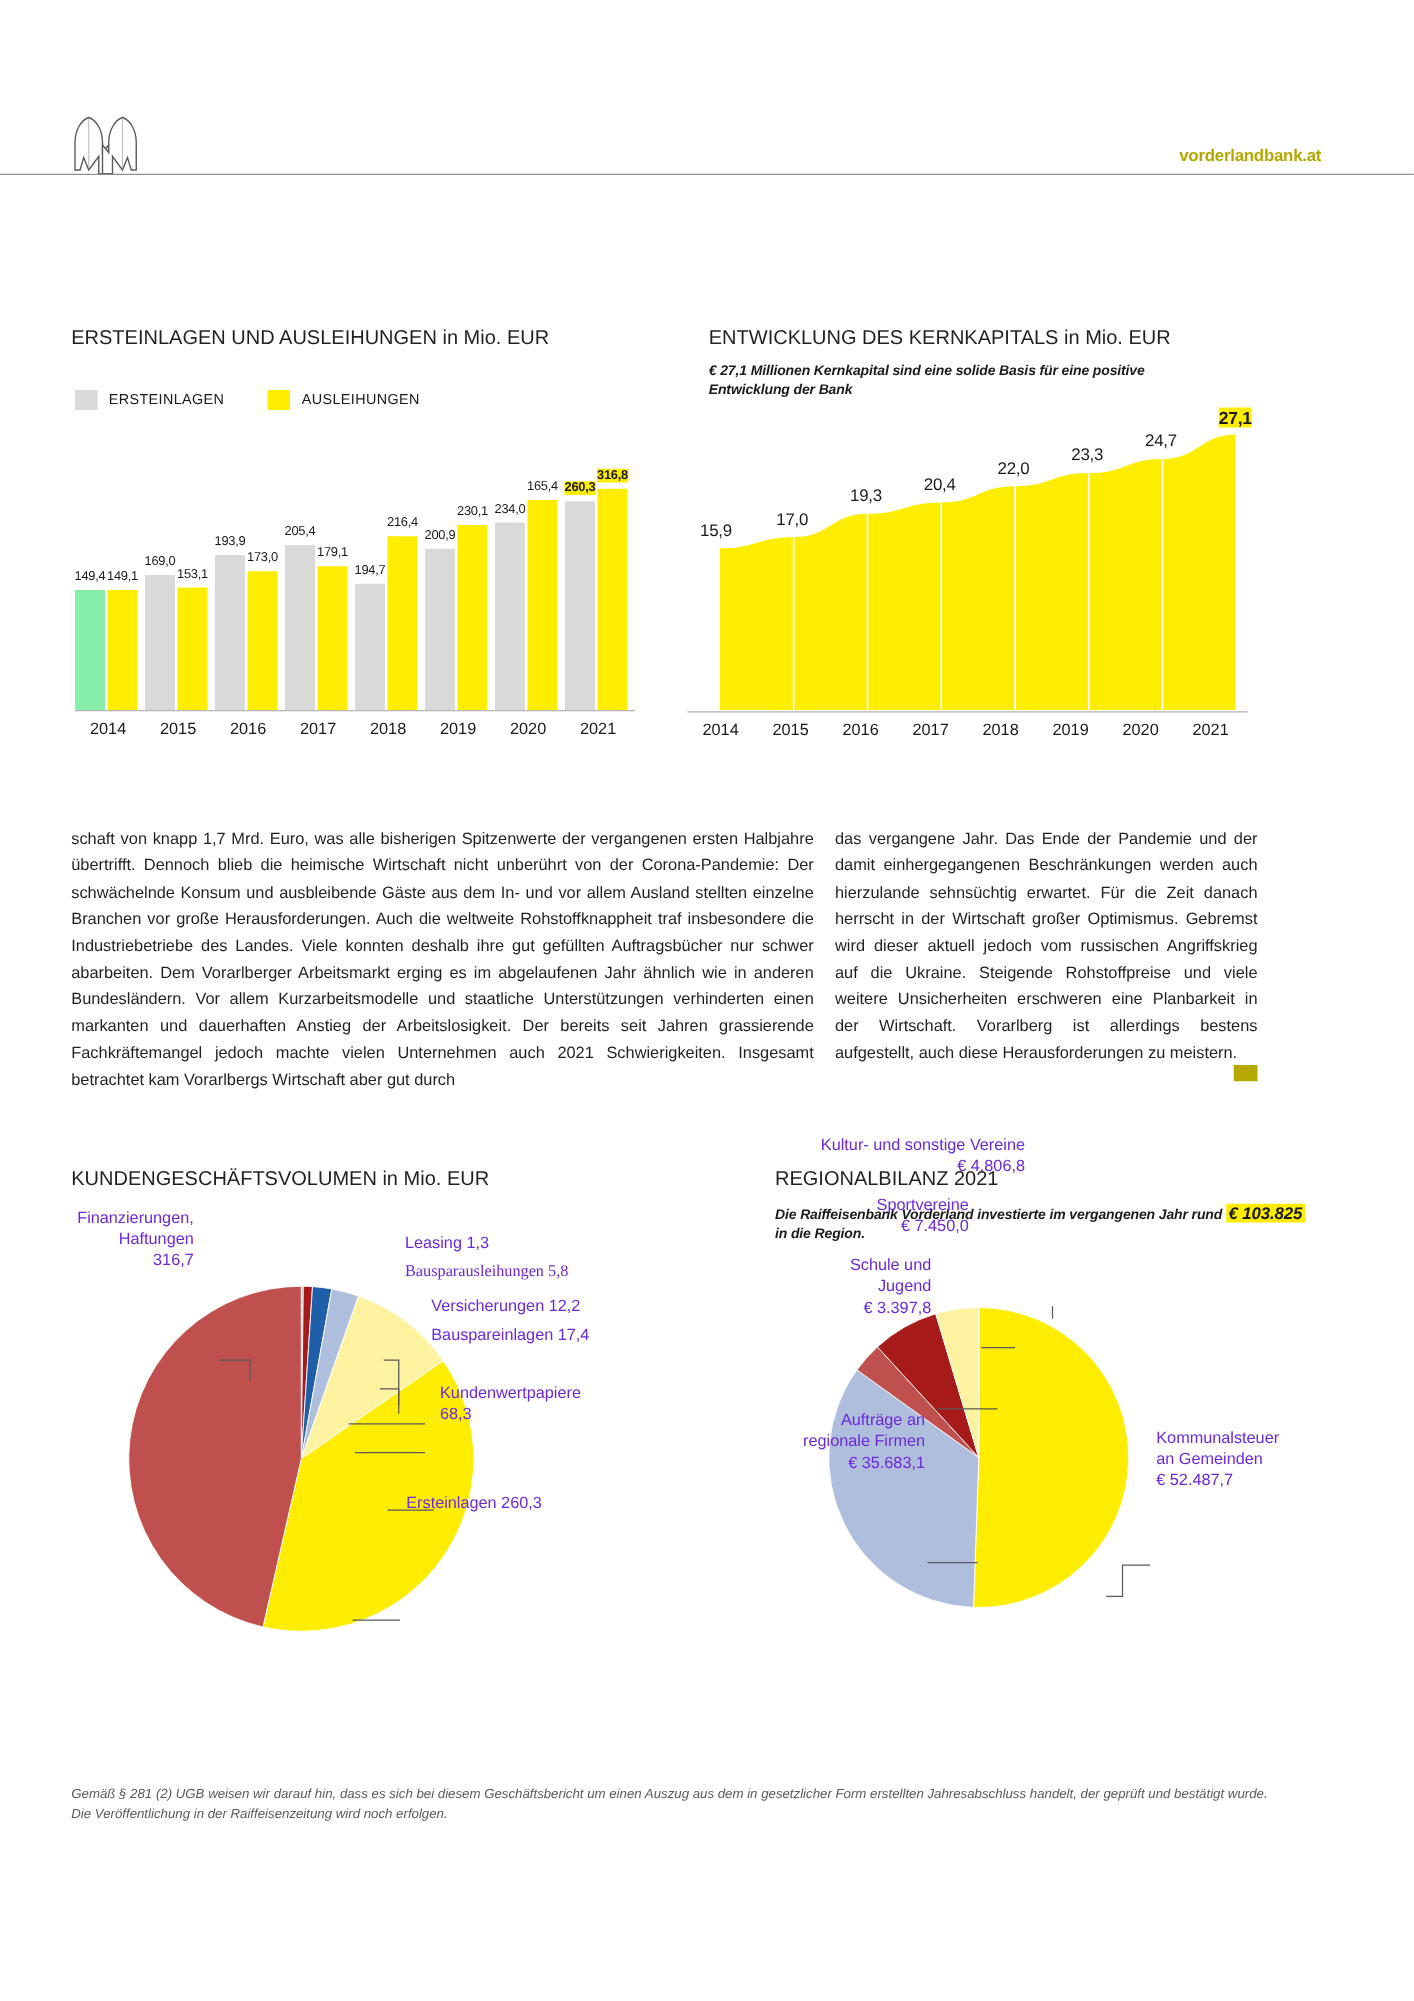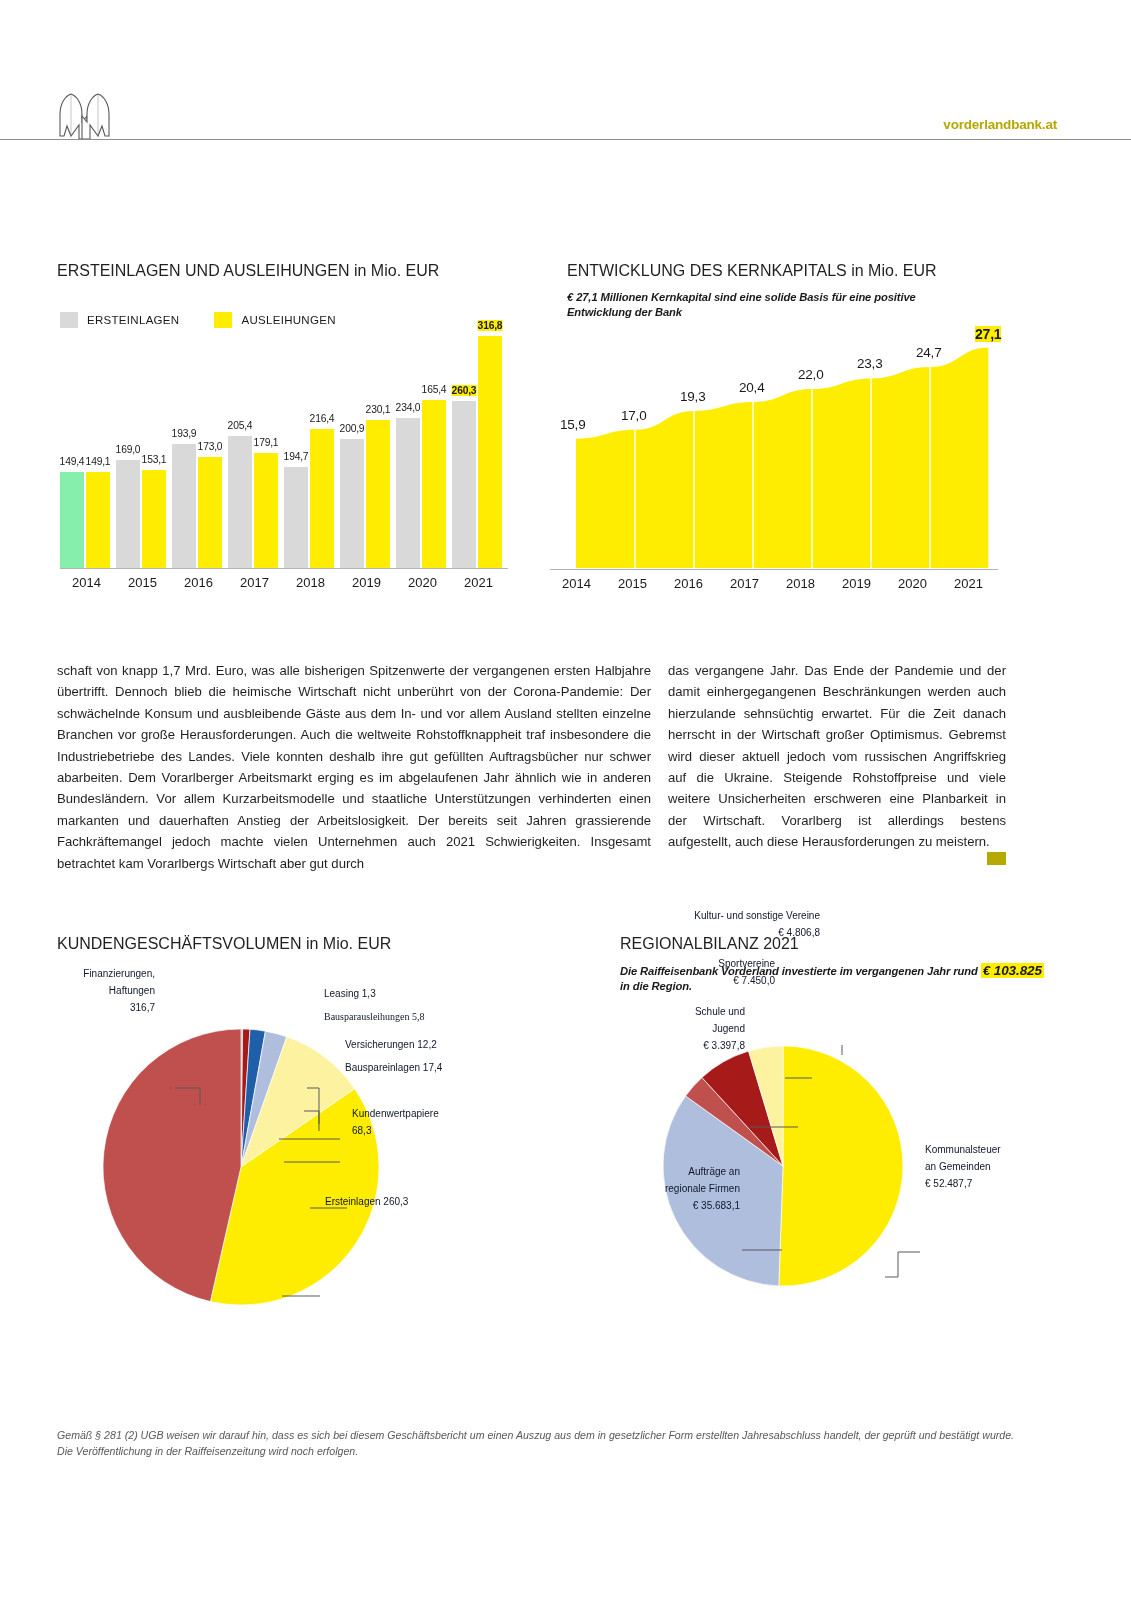--- a/index.html
+++ b/index.html
@@ -82,21 +82,21 @@
   #text-right { left:668px; top:660px; width:338px; }
   .end-mark { position:absolute; right:0px; bottom:-12px; width:19px; height:13px; background:#b5a800; }
 
   
   #chart-customer { position:absolute; left:57px; top:935px; width:500px; height:420px; }
   #chart-regional { position:absolute; left:620px; top:935px; width:430px; height:420px; }
   .pie-head .title { display:block; }
   .pie-head .sub { display:block; margin-top:10px; }
   .pie-canvas { position:absolute; }
   .pie-label {
-    position:absolute; font-size:10px; line-height:17px; color:#0f172a;
+    position:absolute; font-size:13px; line-height:17px; color:#6d28d9;
     white-space:pre-line;
   }
 
   
   .footer {
     position:absolute; left:57px; top:1427px; width:960px;
     font-size:10.6px; font-style:italic; line-height:16px; color:#58595b;
   }
 </style>
 </head>
@@ -190,21 +190,21 @@
           <span class="val">234,0</span>
         </div>
         <div class="bar" style="height: 167.732px; background: rgb(255, 237, 0);">
           <span class="val">165,4</span>
         </div>
       </div>
       <div class="bar-group" style="left: 392px;">
         <div class="bar emph" style="height: 166.898px; background: rgb(217, 217, 217); margin-top: 13px;">
           <span class="val">260,3</span>
         </div>
-        <div class="bar emph" style="height: 232px; background: rgb(255, 237, 0);">
+        <div class="bar emph" style="height: 177px; background: rgb(255, 237, 0);">
           <span class="val">316,8</span>
         </div>
       </div>
     </div>
   <div class="axis-line"></div>
   <div class="xlabels" id="bar-xlabels">
       <div class="xlab" style="left: 0px;">2014</div>
       <div class="xlab" style="left: 56px;">2015</div>
       <div class="xlab" style="left: 112px;">2016</div>
       <div class="xlab" style="left: 168px;">2017</div>
@@ -317,21 +317,21 @@
         <path d="M121,121 L86.58313539574465,6.041401231520069 A120,120 0 0 1 120.99999999999997,1 Z" fill="#fdf2a0" stroke="#ffffff" stroke-width="0.7"></path>
       </svg></div>
   <div id="pie2-labels">
       <div class="pie-label" style="left: -30px; top: -28px; width: 230px; text-align: right;">Kultur- und sonstige Vereine
 € 4.806,8</div>
       <div class="pie-label" style="left: -35px; top: 20px; width: 190px; text-align: right;">Sportvereine
 € 7.450,0</div>
       <div class="pie-label" style="left: -45px; top: 68px; width: 170px; text-align: right;">Schule und
 Jugend
 € 3.397,8</div>
-      <div class="pie-label" style="left: -55px; top: 192px; width: 175px; text-align: right; margin-top: 36px;">Aufträge an
+      <div class="pie-label" style="left: -55px; top: 192px; width: 175px; text-align: right;">Aufträge an
 regionale Firmen
 € 35.683,1</div>
       <div class="pie-label" style="left: 305px; top: 206px; width: 160px; text-align: left;">Kommunalsteuer
 an Gemeinden
 € 52.487,7</div>
     </div>
 <svg width="430" height="420" style="position: absolute; left: 0px; top: 110px; pointer-events: none;">
       <polyline points="205,-15 222,-15 222,10" fill="none" stroke="#58595b" stroke-width="1"></polyline>
       <polyline points="165,33 192,33" fill="none" stroke="#58595b" stroke-width="1"></polyline>
       <polyline points="130,82 178,82" fill="none" stroke="#58595b" stroke-width="1"></polyline>

